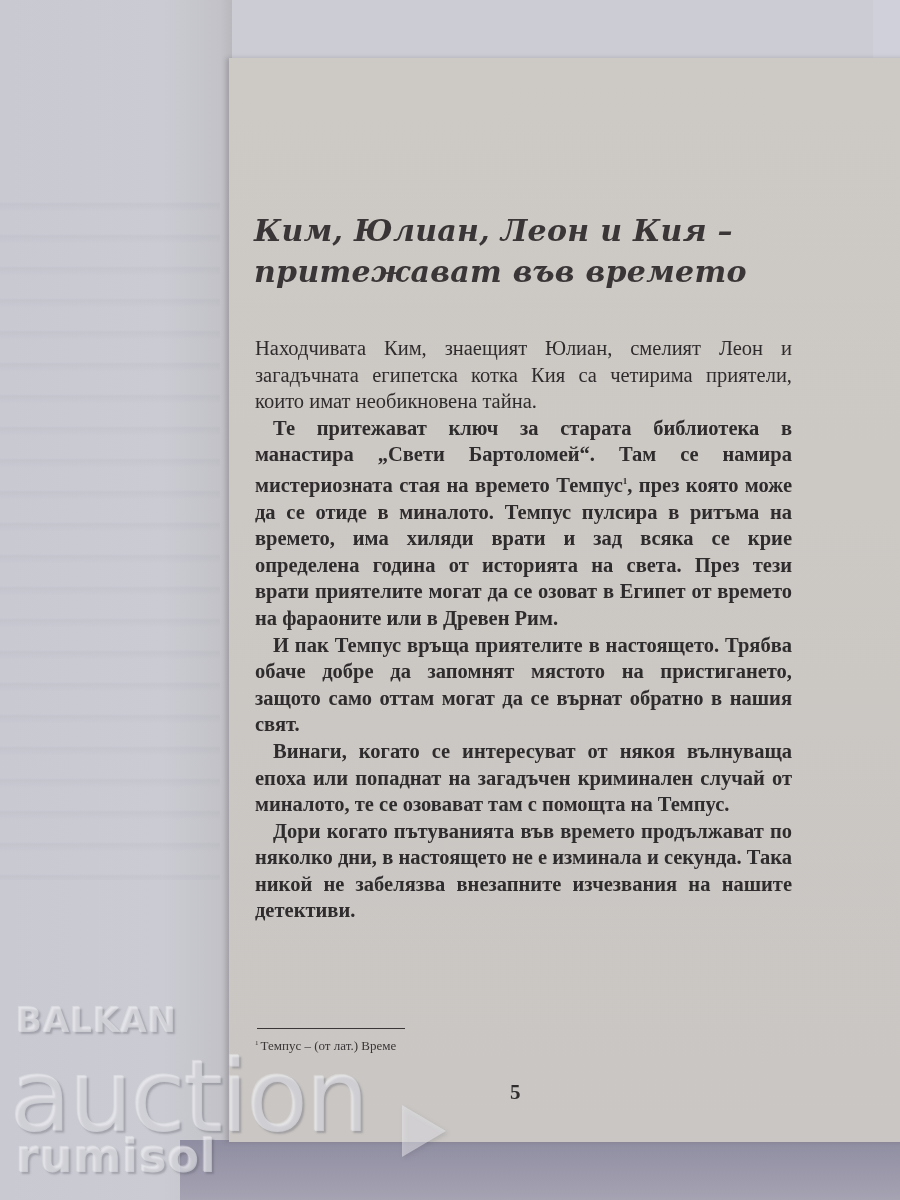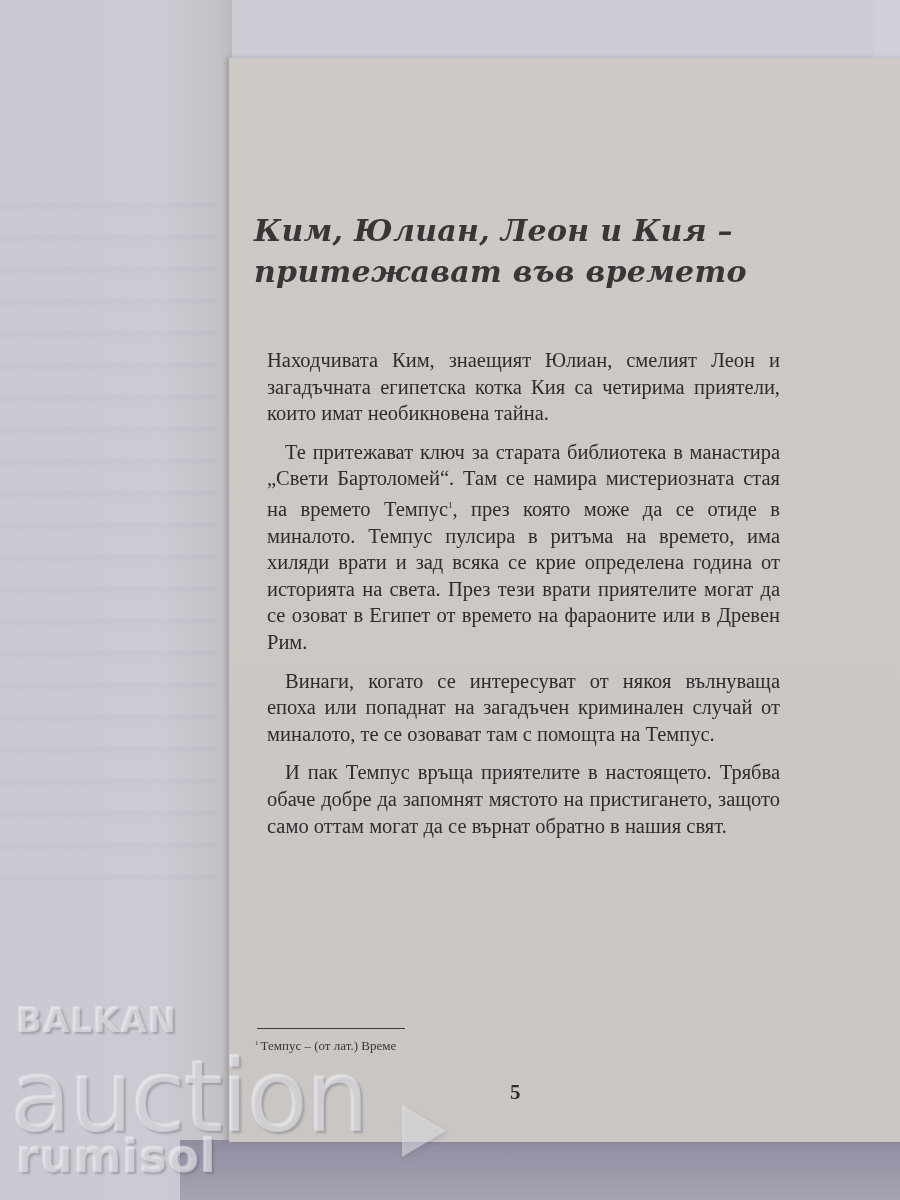--- a/index.html
+++ b/index.html
@@ -69,25 +69,26 @@
       position: absolute;
       left: 26px; top: 277px;
       width: 537px;
       color: #2f2c2d;
       font-family: "Liberation Serif", serif;
       font-size: 20.5px;
       line-height: 26.6px;
       text-align: justify;
     }
     .body-text p {
-      margin: 12px;
+      margin: 0;
       text-indent: 0;
     }
     .body-text p.indent {
       text-indent: 18px;
+      font-weight: bold;
     }
     .body-text sup {
       font-size: 9px;
       vertical-align: 8px;
     }
     .footnote-rule {
       position: absolute;
       left: 28px; top: 970px;
       width: 148px; height: 0;
       border-top: 1px solid #3a3637;
@@ -166,22 +167,23 @@
 
 <div class="page">
   <div class="title">
     <div>Ким, Юлиан, Леон и Кия –</div>
     <div>притежават във времето</div>
   </div>
 
   <div class="body-text">
     <p>Находчивата Ким, знаещият Юлиан, смелият Леон и загадъчната египетска котка Кия са четирима приятели, които имат необикновена тайна.</p>
     <p class="indent"><span>Те притежават ключ за старата библиотека в манастира „Свети Бартоломей“. Там се намира мистериозната стая на времето Темпус</span><sup>1</sup><span>, през която може да се отиде в миналото. Темпус пулсира в ритъма на времето, има хиляди врати и зад всяка се крие определена година от историята на света. През тези врати приятелите могат да се озоват в Египет от времето на фараоните или в Древен Рим.</span></p>
+    <p class="indent">И пак Темпус връща приятелите в настоящето. Трябва обаче добре да запомнят мястото на пристигането, защото само оттам могат да се върнат обратно в нашия свят.</p>
     <p class="indent">Винаги, когато се интересуват от някоя вълнуваща епоха или попаднат на загадъчен криминален случай от миналото, те се озовават там с помощта на Темпус.</p>
-    <p class="indent">И пак Темпус връща приятелите в настоящето. Трябва обаче добре да запомнят мястото на пристигането, защото само оттам могат да се върнат обратно в нашия свят.</p>
+    <p class="indent">Дори когато пътуванията във времето продължават по няколко дни, в настоящето не е изминала и секунда. Така никой не забелязва внезапните изчезвания на нашите детективи.</p>
   </div>
 
   <div class="footnote-rule"></div>
   <div class="footnote"><sup>1</sup><span>Темпус – (от лат.) Време</span></div>
 
   <div class="page-number">5</div>
 </div>
 
 <div class="watermark">
   <div class="wm-balkan">BALKAN</div>

